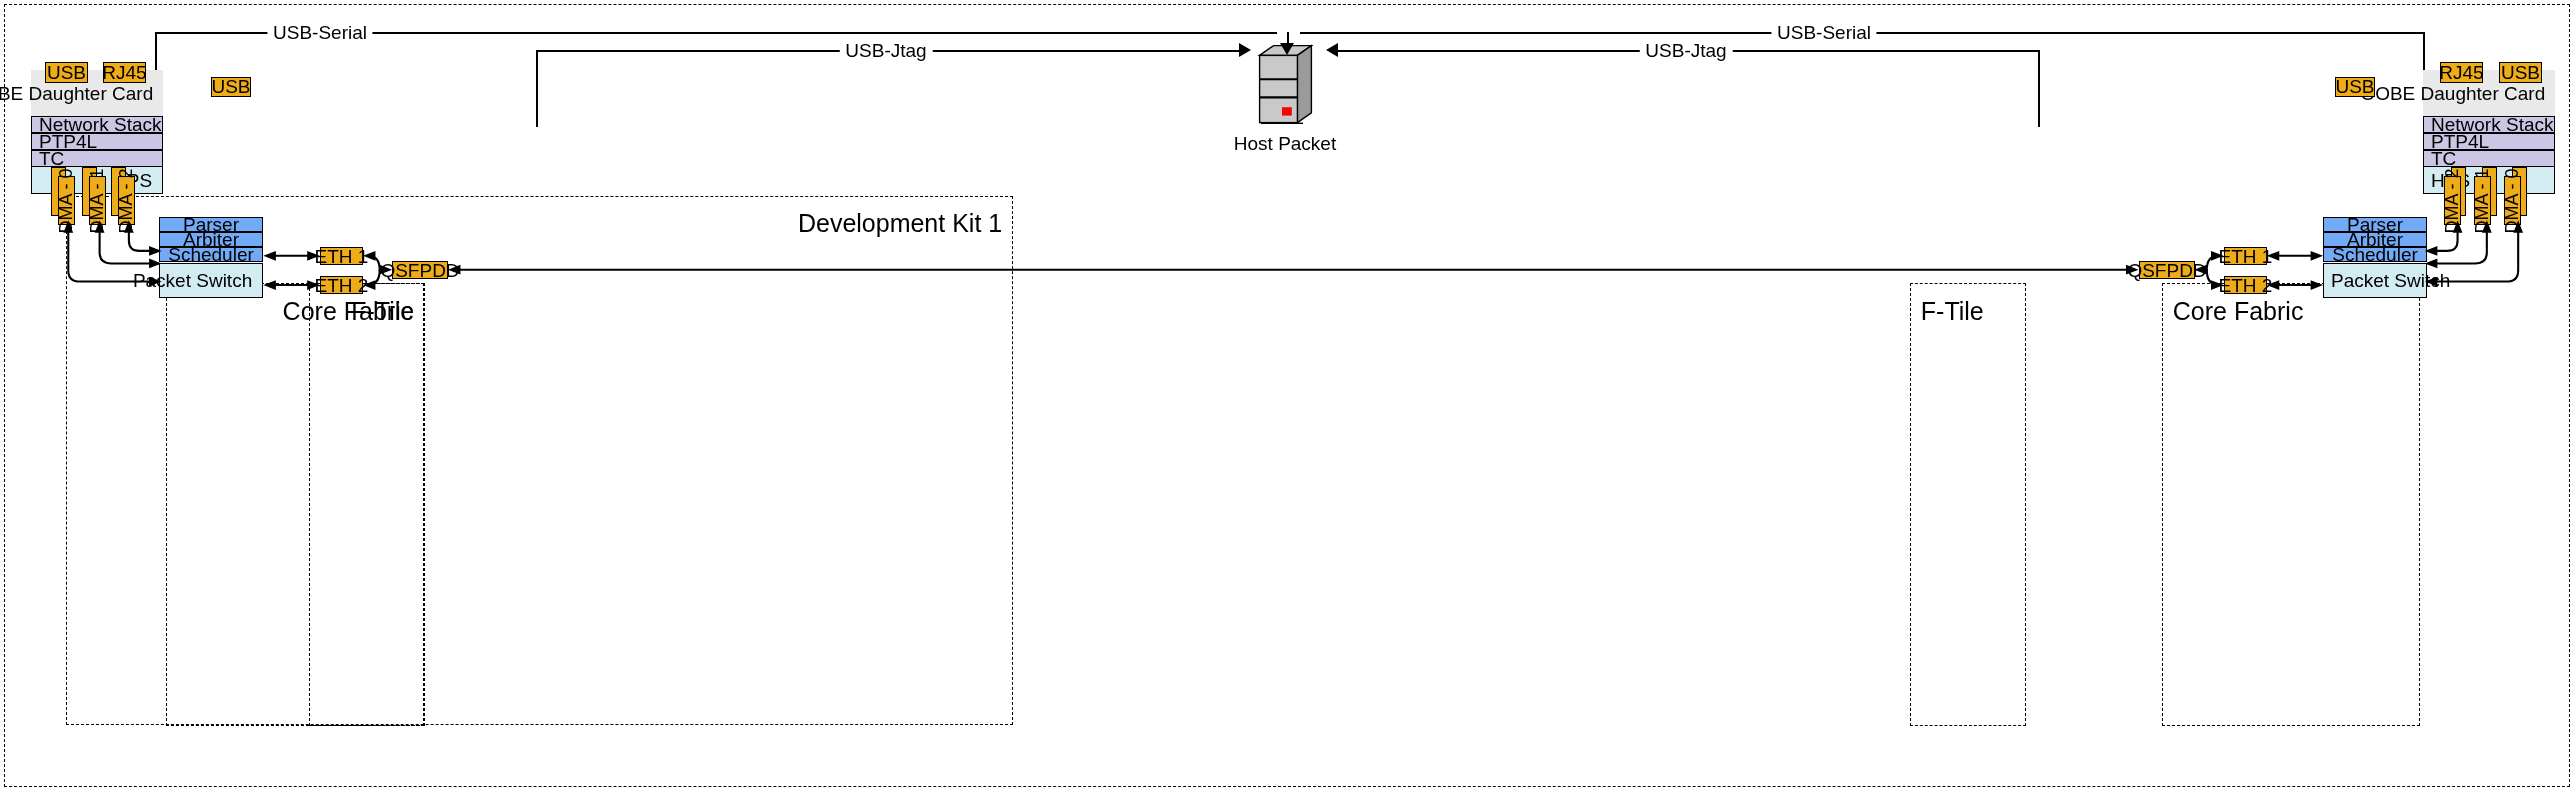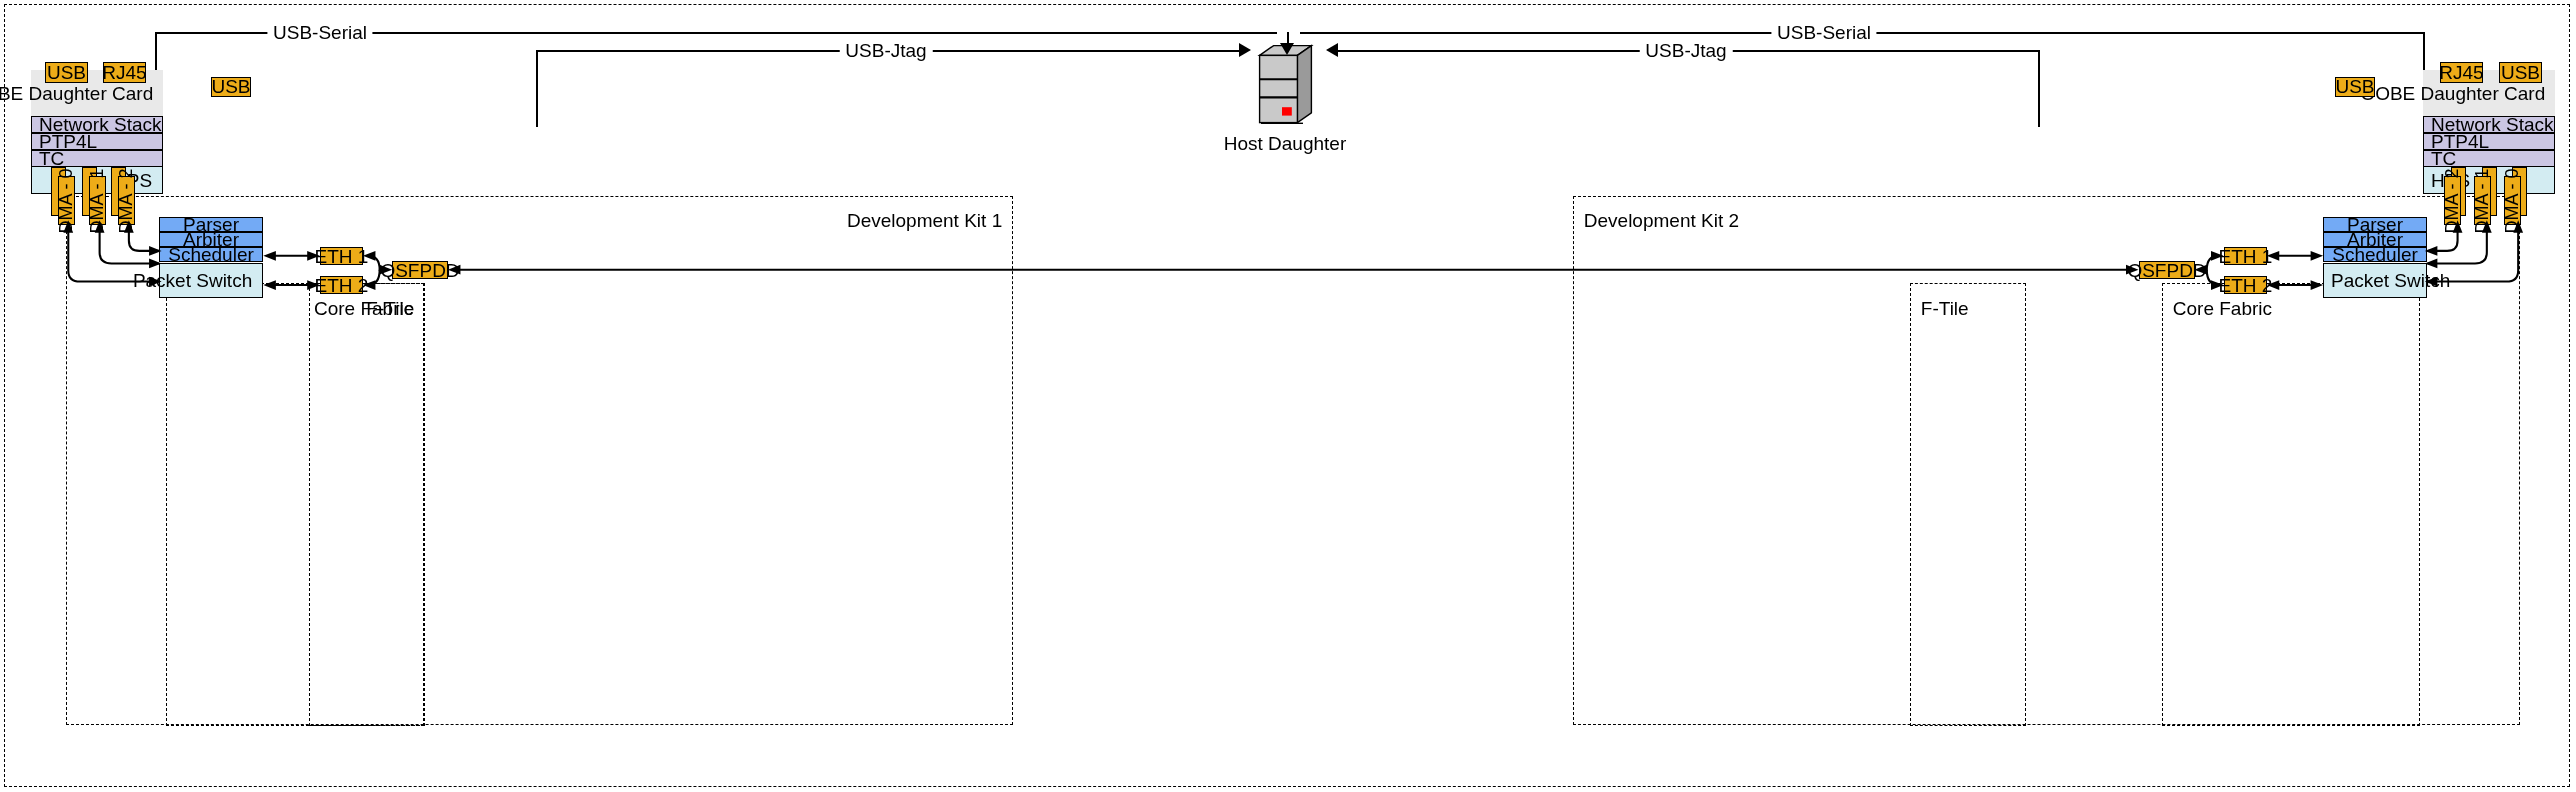--- a/index.html
+++ b/index.html
@@ -6,21 +6,21 @@
   html,body{margin:0;padding:0;background:#ffffff;}
   body{font-family:"Liberation Sans", sans-serif;}
   #root{position:relative;width:2576px;height:793px;background:#ffffff;overflow:hidden;}
 
   
   .outer-frame{position:absolute;left:4.2px;top:4.2px;width:2566px;height:783px;
     border:1.4px dashed #000;box-sizing:border-box;}
 
   
   .dashbox{position:absolute;border:1.4px dashed #000;box-sizing:border-box;background:transparent;}
-  .dashbox > .dlabel{position:absolute;font-size:19px;color:#000;white-space:nowrap;line-height:1;}
+  .dashbox > .dlabel{position:absolute;font-size:25px;color:#000;white-space:nowrap;line-height:1;}
 
   
   .blk{position:absolute;border:1.4px solid #000;box-sizing:border-box;
        display:flex;align-items:center;justify-content:center;
        font-size:19px;color:#000;white-space:nowrap;line-height:1;}
   .gold{background:#EDAC18;}
   .grey{background:#E9E9E9;}
   .purple{background:#CBC6E3;}
   .cyan{background:#D3ECF2;}
   .blue{background:#73AAF5;}
@@ -67,21 +67,21 @@
     <svg width="63" height="84" viewBox="0 0 90 120">
       <polygon points="8,22 62,22 82,8 28,8" fill="#c9c9c9" stroke="#000" stroke-width="2"></polygon>
       <polygon points="62,22 82,8 82,104 62,118" fill="#9a9a9a" stroke="#000" stroke-width="2"></polygon>
       <rect x="8" y="22" width="54" height="96" fill="#c9c9c9" stroke="#000" stroke-width="2"></rect>
       <line x1="8" y1="56" x2="62" y2="56" stroke="#000" stroke-width="3"></line>
       <line x1="8" y1="82" x2="62" y2="82" stroke="#000" stroke-width="3"></line>
       <rect x="40" y="96" width="14" height="12" fill="#FF0000"></rect>
       <rect x="10" y="118" width="60" height="5" fill="#000"></rect>
     </svg>
   </div>
-  <div class="caption" style="left:1212px;top:134px;width:146px;text-align:center;">Host Daughter</div>
+  <div class="caption" style="left:1212px;top:134px;width:146px;text-align:center;">Host Packet</div>
 
   <div class="vl" style="left:155px;top:32px;height:139px;"></div>
   <div class="hl" style="left:155px;top:32px;width:1122px;"></div>
 
   <div class="vl" style="left:2423px;top:32px;height:139px;"></div>
   <div class="hl" style="left:1300px;top:32px;width:1124px;"></div>
 
   <div class="vl" style="left:1287px;top:32px;height:15.3px;"></div>
   <div class="ar ar-d" style="left:1280px;top:43px;"></div>
 
@@ -202,23 +202,20 @@
     <polygon points="378,409 396,402 396,416"></polygon>
     <polygon points="459,409 441,402 441,416"></polygon>
 
     <path d="M528,367 Q545,367 545,387 H556" fill="none" stroke="#000" stroke-width="3"></path>
     <path d="M528,409 Q545,409 545,387" fill="none" stroke="#000" stroke-width="3"></path>
     <polygon points="521,367 539,360 539,374"></polygon>
     <polygon points="521,409 539,402 539,416"></polygon>
     <polygon points="563,387 545,380 545,394"></polygon>
   </svg>
 
-  <div class="dashbox" style="left:1573px;top:196px;width:947px;height:529px;">
-    <div class="dlabel" style="left:9.8px;top:14px;">Development Kit 2</div>
-  </div>
 
   <div class="dashbox" style="left:2162px;top:283px;width:258px;height:443px;">
     <div class="dlabel" style="left:9.8px;top:15.3px;">Core Fabric</div>
   </div>
   <div class="dashbox" style="left:2162px;top:283px;width:116px;height:443px;transform:translateX(-252px);">
     <div class="dlabel" style="left:9.8px;top:15.3px;">F-Tile</div>
   </div>
 
   <div class="dashbox" style="left:2423px;top:70px;width:132px;height:115px;"></div>
 

